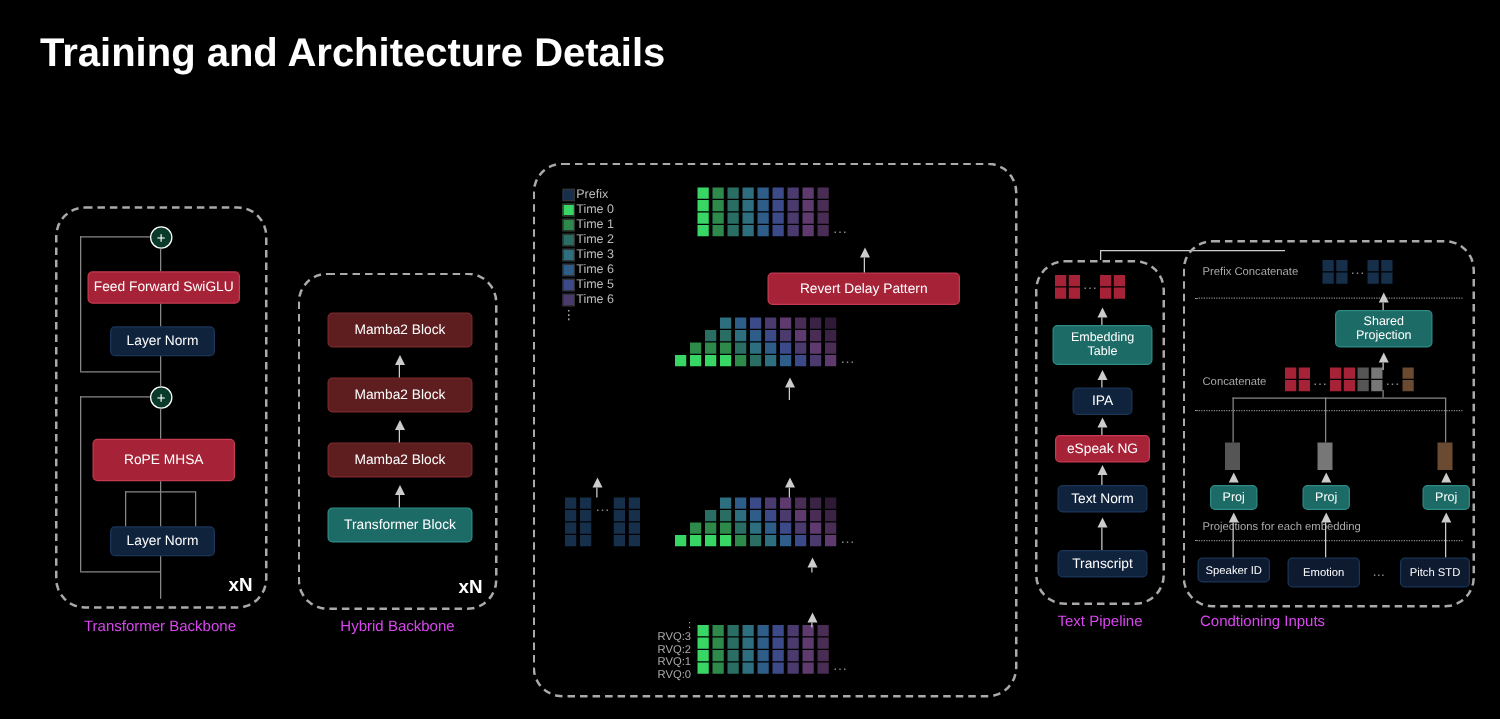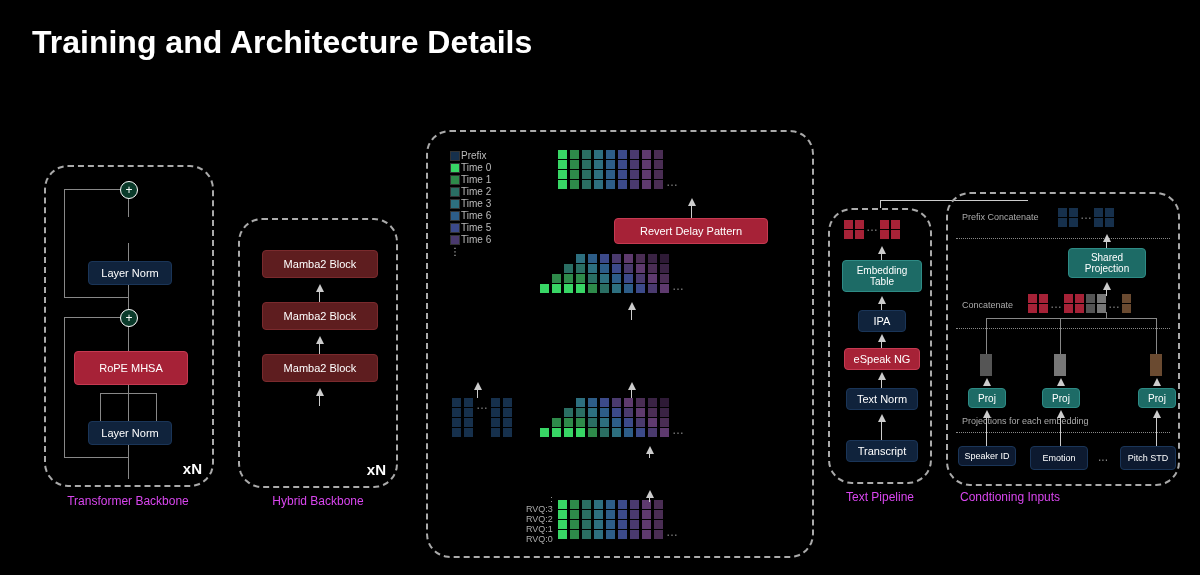--- a/index.html
+++ b/index.html
@@ -62,20 +62,21 @@
   .dotline { border-top: 1px dotted #888; }
 </style>
 </head>
 <body>
 
 <div class="title">Training and Architecture Details</div>
 
 <div class="panel" style="left:44px; top:165px; width:170px; height:322px;">
 
   <div class="circle" style="position:absolute; left:74px; top:14px;">+</div>
+  <div class="block red" style="position:absolute; left:24px; top:50px; width:122px; height:26px;">Feed Forward SwiGLU</div>
   <div class="block navy" style="position:absolute; left:42px; top:94px; width:84px; height:24px;">Layer Norm</div>
   <div class="circle" style="position:absolute; left:74px; top:142px;">+</div>
   <div class="block red" style="position:absolute; left:28px; top:184px; width:114px; height:34px;">RoPE MHSA</div>
   <div class="block navy" style="position:absolute; left:42px; top:254px; width:84px; height:24px;">Layer Norm</div>
   <div style="position:absolute; right:10px; bottom:8px; font-size:15px; font-weight:700;">xN</div>
 
   <div style="position:absolute; left:82px; top:32px; width:1px; height:18px; background:#888;"></div>
   <div style="position:absolute; left:82px; top:76px; width:1px; height:18px; background:#888;"></div>
   <div style="position:absolute; left:82px; top:118px; width:1px; height:24px; background:#888;"></div>
   <div style="position:absolute; left:82px; top:160px; width:1px; height:24px; background:#888;"></div>
@@ -92,20 +93,21 @@
   <div style="position:absolute; left:18px; top:150px; width:1px; height:140px; background:#888;"></div>
   <div style="position:absolute; left:18px; top:150px; width:56px; height:1px; background:#888;"></div>
   <div style="position:absolute; left:18px; top:290px; width:64px; height:1px; background:#888;"></div>
 </div>
 <div class="caption" style="left:58px; top:494px; width:140px;">Transformer Backbone</div>
 
 <div class="panel" style="left:238px; top:218px; width:160px; height:270px;">
   <div class="block darkred" style="position:absolute; left:22px; top:30px; width:116px; height:28px;">Mamba2 Block</div>
   <div class="block darkred" style="position:absolute; left:22px; top:82px; width:116px; height:28px;">Mamba2 Block</div>
   <div class="block darkred" style="position:absolute; left:22px; top:134px; width:116px; height:28px;">Mamba2 Block</div>
+  <div class="block teal" style="position:absolute; left:22px; top:186px; width:116px; height:28px;">Transformer Block</div>
   <div style="position:absolute; right:10px; bottom:8px; font-size:15px; font-weight:700;">xN</div>
   <div class="arrow" style="left:76px; top:64px;"></div>
   <div style="position:absolute; left:79px; top:72px; width:1px; height:10px; background:#ccc;"></div>
   <div class="arrow" style="left:76px; top:116px;"></div>
   <div style="position:absolute; left:79px; top:124px; width:1px; height:10px; background:#ccc;"></div>
   <div class="arrow" style="left:76px; top:168px;"></div>
   <div style="position:absolute; left:79px; top:176px; width:1px; height:10px; background:#ccc;"></div>
 </div>
 <div class="caption" style="left:258px; top:494px; width:120px;">Hybrid Backbone</div>
 

